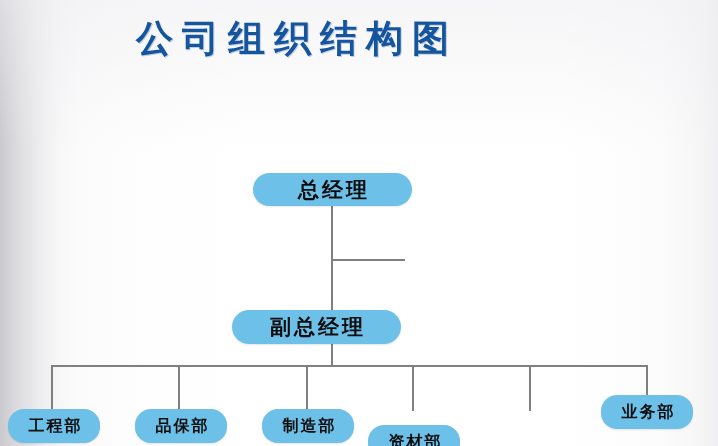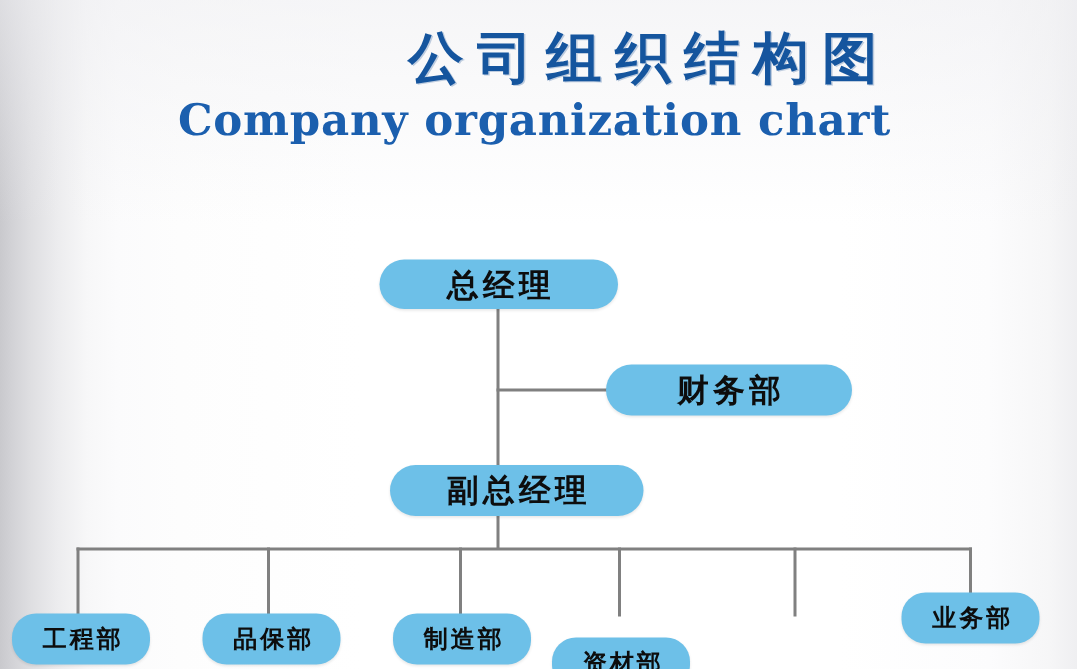--- a/index.html
+++ b/index.html
@@ -44,21 +44,21 @@
     background: linear-gradient(to bottom, rgba(238,238,241,0.55), rgba(255,255,255,0));
     pointer-events: none;
   }
 
   
   #title-block {
     position: absolute;
     left: 0;
     top: 16px;
     width: 594px;
-    text-align: right;
+    text-align: center;
   }
   #title-cn {
     font-family: "DejaVu Serif", "Liberation Serif", serif;
     font-size: 37px;
     font-weight: bold;
     color: #15559e;
     letter-spacing: 9px;
     line-height: 44px;
     text-shadow: 1px 1px 0 rgba(120,150,190,0.45);
     white-space: nowrap;
@@ -109,43 +109,41 @@
 </style>
 </head>
 <body>
 
 <div id="canvas">
 
   <div id="sheen"></div>
 
   <div id="title-block">
     <div id="title-cn">公司组织结构图</div>
-    <div id="title-en">Company organization chart</div>
   </div>
 
   <div class="line v" style="left:331px; top:206px; height:105px;"></div>
 
   <div class="line h" style="left:331px; top:259px; width:74px;"></div>
 
   <div class="line v" style="left:331px; top:344px; height:22px;"></div>
 
   <div class="line h" style="left:51px; top:365px; width:597px;"></div>
 
   <div class="line v" style="left:51px;  top:365px; height:46px;"></div>
   <div class="line v" style="left:178px; top:365px; height:46px;"></div>
   <div class="line v" style="left:306px; top:365px; height:46px;"></div>
   <div class="line v" style="left:412px; top:365px; height:46px;"></div>
   <div class="line v" style="left:529px; top:365px; height:46px;"></div>
   <div class="line v" style="left:646px; top:365px; height:46px;"></div>
 
   <div class="node" style="left:253px; top:173px; width:159px; height:33px;">总经理</div>
 
-  <div class="node" style="left:404px; top:243px; width:164px; height:34px;">财务部</div>
 
-  <div class="node" style="left:260px; top:310px; width:169px; height:34px;">副总经理</div>
+  <div class="node" style="left:232px; top:310px; width:169px; height:34px;">副总经理</div>
 
   <div class="node dept" style="left:8px; top:409px; width:92px; height:34px;">工程部</div>
 
   <div class="node dept" style="left:262px; top:409px; width:92px; height:34px;">制造部</div>
 
   <div class="node dept" style="left:135px; top:409px; width:92px; height:34px;">品保部</div>
 
   <div class="node dept" style="left:368px; top:409px; width:92px; height:34px;margin-top:16px;">资材部</div>
 
 

